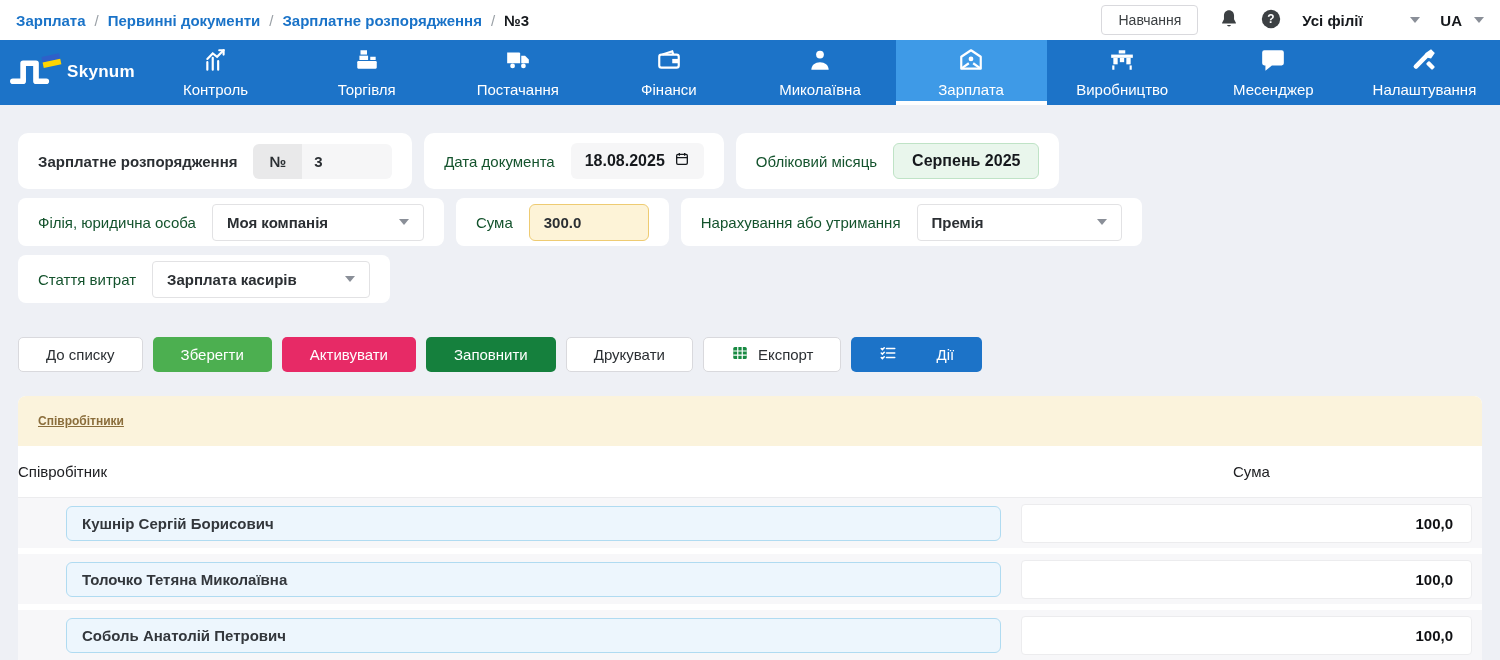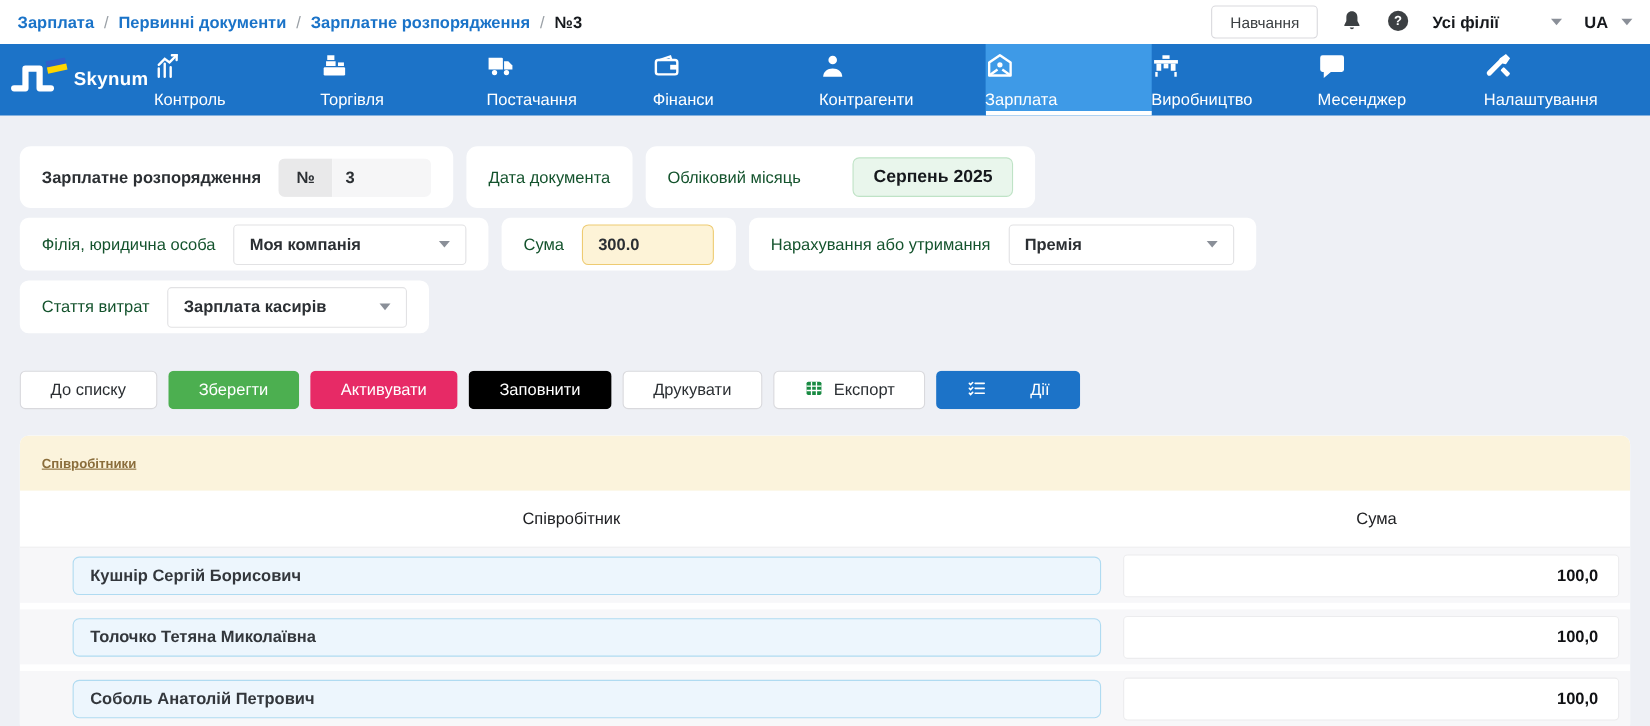--- a/index.html
+++ b/index.html
@@ -39,21 +39,21 @@
   }
 
   
   .mainnav { height: 65px; background: #1c73c8; display: flex; }
   .brand {
     width: 140px; display: flex; flex-direction: row; align-items: center;
     justify-content: center; color: #fff; cursor: pointer;
   }
   .brand-name { font-weight: 800; font-size: 17px; margin-top: -2px; letter-spacing: .3px; }
   .nav-item {
-    flex: 1; display: flex; flex-direction: column; align-items: flex-start;
+    flex: 1; display: flex; flex-direction: column; align-items: center;
     justify-content: center; gap: 5px; color: #fff; font-size: 15px; cursor: pointer;
   }
   .nav-item.active { background: #3e9ae7; box-shadow: inset 0 -4px 0 #fff; }
 
   
   main { padding: 28px 18px 0; }
   .form-row { display: flex; gap: 12px; margin-bottom: 9px; }
   .card {
     background: #fff; border-radius: 10px; height: 56px;
     display: flex; align-items: center; gap: 16px; padding: 10px 20px;
@@ -66,21 +66,21 @@
   .num-input {
     background: #f6f6f7; border: none; width: 90px; padding: 9px 12px;
     font-weight: 700; font-size: 15px; color: #2b2f33; font-family: inherit;
   }
   .date-box {
     background: #f6f6f7; border-radius: 6px; padding: 8px 14px; cursor: pointer;
     font-weight: 700; font-size: 16px; color: #16191d; display: flex; align-items: center; gap: 9px;
   }
   .month-box {
     background: #e9f6ec; border: 1px solid #bfe3c6; border-radius: 6px; cursor: pointer;
-    padding: 8px 18px; font-weight: 700; font-size: 16px; color: #16191d; white-space: nowrap; margin-left: 31px;
+    padding: 8px 18px; font-weight: 700; font-size: 16px; color: #16191d; white-space: nowrap;
   }
   .select-box {
     background: #fff; border: 1px solid #e2e2e4; border-radius: 4px; cursor: pointer;
     padding: 9px 14px; display: flex; align-items: center; justify-content: space-between;
     font-weight: 700; font-size: 15px; color: #2b2f33; gap: 12px;
   }
   .sum-input {
     background: #fdf3d7; border: 1px solid #eecb72; border-radius: 6px;
     padding: 9px 14px; font-weight: 700; font-size: 15px; color: #2b2f33;
     width: 120px; font-family: inherit;
@@ -89,31 +89,31 @@
   
   .actions-row { display: flex; gap: 10px; margin-top: 34px; }
   .btn {
     height: 35px; border-radius: 5px; border: 1px solid transparent; cursor: pointer;
     padding: 0 27px; font-size: 15px; font-family: inherit;
     display: flex; align-items: center; gap: 9px; color: #fff;
   }
   .btn-outline { background: #fff; border-color: #d9d9dd; color: #2b2f33; }
   .btn-green  { background: #4caf50; }
   .btn-pink   { background: #e72a66; }
-  .btn-orange { background: #000000; }
+  .btn-orange { background: #15803d; }
   .btn-blue   { background: #1c73c8; gap: 39px; }
 
   
   .table-card { background: #fff; border-radius: 8px; margin-top: 24px; overflow: hidden; }
   .section-header { background: #fbf3dc; color: #8a6d3b; font-weight: 700; font-size: 12px; padding: 18px 20px; text-decoration: underline; }
   .cols-header {
     display: flex; height: 52px; align-items: center;
     font-size: 15px; color: #202124; border-bottom: 1px solid #ececee;
   }
-  .col-emp { width: 68.5%; text-align: center; }
+  .col-emp { width: 68.5%; }
   .col-sum { flex: 1; text-align: center; }
   .emp-row { display: flex; align-items: center; background: #f7f7f9; height: 50px; margin-bottom: 6px; }
   .emp-name-cell { width: 68.5%; padding-left: 48px; padding-right: 20px; }
   .emp-name {
     background: #edf6fd; border: 1px solid #b0dbf1; border-radius: 6px; cursor: pointer;
     padding: 8px 15px; font-weight: 700; font-size: 15px; color: #33373c;
   }
   .emp-sum-cell { flex: 1; padding-right: 10px; }
   .emp-sum-input {
     background: #fff; border: 1px solid #ececee; border-radius: 4px;
@@ -226,21 +226,21 @@
     <span>Фінанси</span>
   </div>
 
   <div class="nav-item">
     <span>
       <svg viewBox="0 0 24 24" width="26" height="26" fill="#fff">
         <circle cx="12" cy="7" r="3.6"></circle>
           <path d="M4 21c0-4.4 3.6-7 8-7s8 2.6 8 7z"></path>
         </svg>
     </span>
-    <span>Контрагенти</span>
+    <span>Миколаївна</span>
   </div>
 
   <div class="nav-item active">
     <span>
       <svg viewBox="0 0 24 24" width="26" height="26">
         <path d="M3 9l9-6 9 6v11H3z" fill="none" stroke="#fff" stroke-width="2" stroke-linejoin="round"></path>
         <circle cx="12" cy="11" r="2.2" fill="#fff"></circle>
         <path d="M3 20l7-5m11 5l-7-5" stroke="#fff" stroke-width="2"></path>
         </svg>
     </span>
@@ -287,20 +287,29 @@
   <div class="form-row">
     <div class="card">
       <span class="doc-title">Зарплатне розпорядження</span>
       <div class="num-group">
         <span class="num-label">№</span>
         <input class="num-input" type="text" value="3" style="">
       </div>
     </div>
     <div class="card">
       <span class="field-label">Дата документа</span>
+      <div class="date-box">
+        <span>18.08.2025</span>
+        <span>
+          <svg viewBox="0 0 24 24" width="16" height="16">
+            <rect x="4" y="5" width="16" height="15" rx="2" fill="none" stroke="#16191d" stroke-width="2"></rect>
+            <path d="M4 10h16M8 3v4M16 3v4" stroke="#16191d" stroke-width="2"></path>
+            </svg>
+        </span>
+      </div>
     </div>
     <div class="card">
       <span class="field-label">Обліковий місяць</span>
       <div class="month-box">Серпень 2025</div>
     </div>
   </div>
 
   <div class="form-row compact">
     <div class="card">
       <span class="field-label">Філія, юридична особа</span>

